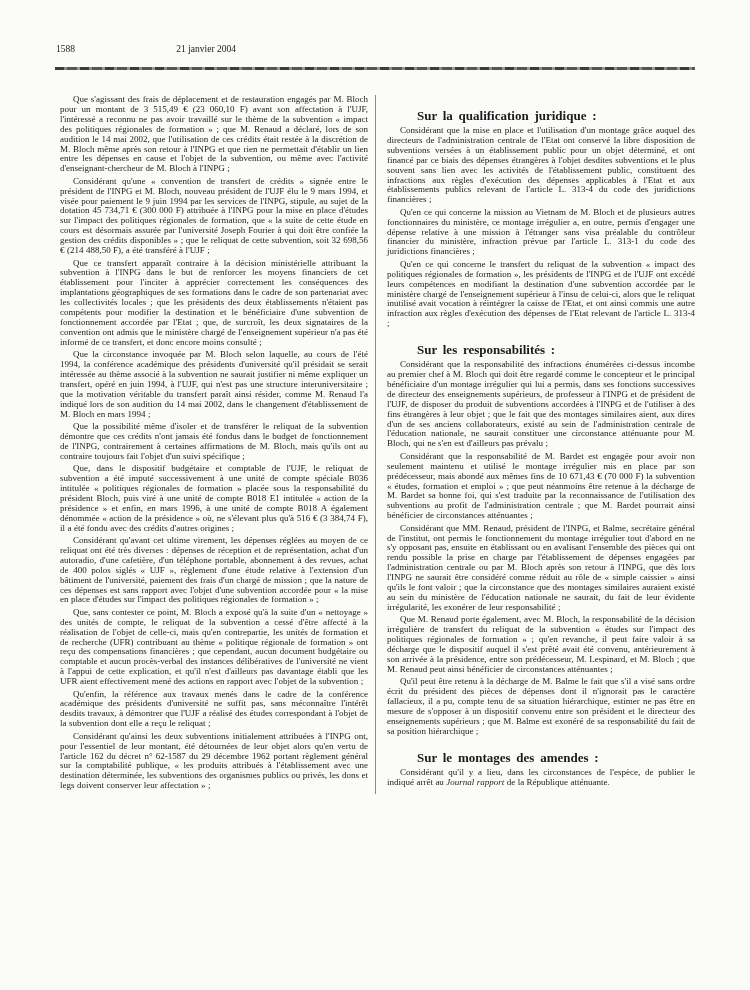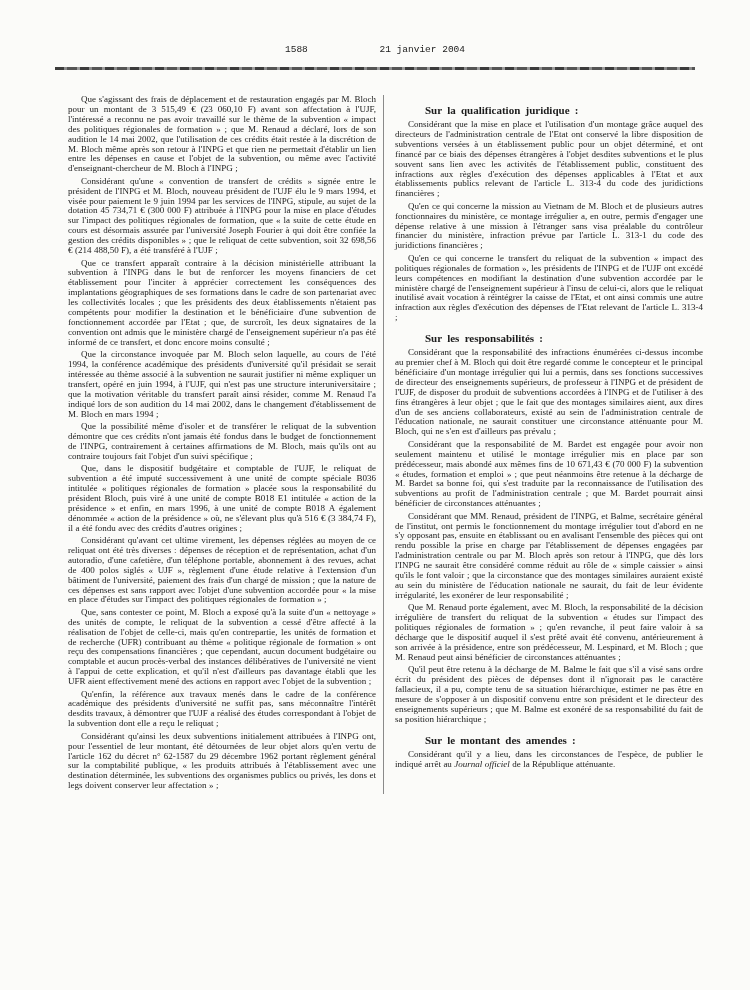--- a/index.html
+++ b/index.html
@@ -12,63 +12,62 @@
     position: relative;
     width: 750px; height: 990px;
     background: #fbfbf9;
     font-family: "Liberation Serif", "DejaVu Serif", serif;
     color: #1b1b1b;
   }
   .header {
     position: absolute;
     top: 44px; left: 56px; width: 638px;
     display: flex;
-    justify-content: center;
+    justify-content: flex-start;
     align-items: baseline;
     font-size: 9.5px;
-    font-family: Liberation Mono, monospace;
   }
   .header .page-num { width: 90px; text-align: left; }
   .header .journal-title { flex: 1; text-align: center; letter-spacing: 0.4px; }
   .header .date { width: 90px; text-align: right; }
   .header-rule {
     position: absolute;
     top: 67px; left: 55px; width: 640px; height: 3px;
     background: repeating-linear-gradient(90deg,
       #3c3c3c 0px, #3c3c3c 9px,
       #8b8b8b 9px, #8b8b8b 12px,
       #555 12px, #555 22px,
       #9a9a9a 22px, #9a9a9a 25px);
   }
   .content {
     position: absolute;
-    top: 95px; left: 68px; width: 636px;
+    top: 95px; left: 60px; width: 636px;
     display: flex;
     align-items: stretch;
   }
   .col { width: 308px; }
   .col-divider {
     width: 1px;
     background: #8a8a8a;
     margin-left: 7px;
     margin-right: 11px;
   }
   .col p {
     margin: 0 0 2.5px 0;
     font-size: 9px;
     line-height: 9.9px;
     text-align: justify;
     text-indent: 13px;
     word-spacing: 0.2px;
   }
   .section-heading {
-    font-size: 11px;
+    font-size: 13px;
     line-height: 10px;
     font-weight: bold;
-    margin: 10px 0 5px 0;
+    margin: 16px 0 5px 0;
     padding-left: 30px;
     word-spacing: 2.5px;
   }
   .italic { font-style: italic; }
 </style>
 </head>
 <body>
 
 <div class="page">
 
@@ -101,19 +100,19 @@
       <p>Qu'en ce qui concerne la mission au Vietnam de M. Bloch et de plusieurs autres fonctionnaires du ministère, ce montage irrégulier a, en outre, permis d'engager une dépense relative à une mission à l'étranger sans visa préalable du contrôleur financier du ministère, infraction prévue par l'article L. 313-1 du code des juridictions financières ;</p>
       <p>Qu'en ce qui concerne le transfert du reliquat de la subvention « impact des politiques régionales de formation », les présidents de l'INPG et de l'UJF ont excédé leurs compétences en modifiant la destination d'une subvention accordée par le ministère chargé de l'enseignement supérieur à l'insu de celui-ci, alors que le reliquat inutilisé avait vocation à réintégrer la caisse de l'Etat, et ont ainsi commis une autre infraction aux règles d'exécution des dépenses de l'Etat relevant de l'article L. 313-4 ;</p>
 
       <div class="section-heading">Sur les responsabilités :</div>
       <p>Considérant que la responsabilité des infractions énumérées ci-dessus incombe au premier chef à M. Bloch qui doit être regardé comme le concepteur et le principal bénéficiaire d'un montage irrégulier qui lui a permis, dans ses fonctions successives de directeur des enseignements supérieurs, de professeur à l'INPG et de président de l'UJF, de disposer du produit de subventions accordées à l'INPG et de l'utiliser à des fins étrangères à leur objet ; que le fait que des montages similaires aient, aux dires d'un de ses anciens collaborateurs, existé au sein de l'administration centrale de l'éducation nationale, ne saurait constituer une circonstance atténuante pour M. Bloch, qui ne s'en est d'ailleurs pas prévalu ;</p>
       <p>Considérant que la responsabilité de M. Bardet est engagée pour avoir non seulement maintenu et utilisé le montage irrégulier mis en place par son prédécesseur, mais abondé aux mêmes fins de 10 671,43 € (70 000 F) la subvention « études, formation et emploi » ; que peut néanmoins être retenue à la décharge de M. Bardet sa bonne foi, qui s'est traduite par la reconnaissance de l'utilisation des subventions au profit de l'administration centrale ; que M. Bardet pourrait ainsi bénéficier de circonstances atténuantes ;</p>
       <p>Considérant que MM. Renaud, président de l'INPG, et Balme, secrétaire général de l'institut, ont permis le fonctionnement du montage irrégulier tout d'abord en ne s'y opposant pas, ensuite en établissant ou en avalisant l'ensemble des pièces qui ont rendu possible la prise en charge par l'établissement de dépenses engagées par l'administration centrale ou par M. Bloch après son retour à l'INPG, que dès lors l'INPG ne saurait être considéré comme réduit au rôle de « simple caissier » ainsi qu'ils le font valoir ; que la circonstance que des montages similaires auraient existé au sein du ministère de l'éducation nationale ne saurait, du fait de leur évidente irrégularité, les exonérer de leur responsabilité ;</p>
       <p>Que M. Renaud porte également, avec M. Bloch, la responsabilité de la décision irrégulière de transfert du reliquat de la subvention « études sur l'impact des politiques régionales de formation » ; qu'en revanche, il peut faire valoir à sa décharge que le dispositif auquel il s'est prêté avait été convenu, antérieurement à son arrivée à la présidence, entre son prédécesseur, M. Lespinard, et M. Bloch ; que M. Renaud peut ainsi bénéficier de circonstances atténuantes ;</p>
       <p>Qu'il peut être retenu à la décharge de M. Balme le fait que s'il a visé sans ordre écrit du président des pièces de dépenses dont il n'ignorait pas le caractère fallacieux, il a pu, compte tenu de sa situation hiérarchique, estimer ne pas être en mesure de s'opposer à un dispositif convenu entre son président et le directeur des enseignements supérieurs ; que M. Balme est exonéré de sa responsabilité du fait de sa position hiérarchique ;</p>
 
-      <div class="section-heading">Sur le montant des amendes :</div>
+      <div class="section-heading">Sur le montages des amendes :</div>
 
-      <p><span>Considérant qu'il y a lieu, dans les circonstances de l'espèce, de publier le indiqué arrêt au </span><span class="italic">Journal officiel</span><span> de la République atténuante.</span></p>
+      <p><span>Considérant qu'il y a lieu, dans les circonstances de l'espèce, de publier le indiqué arrêt au </span><span class="italic">Journal rapport</span><span> de la République atténuante.</span></p>
     </div>
 
   </div>
 </div>
 
 </body></html>

